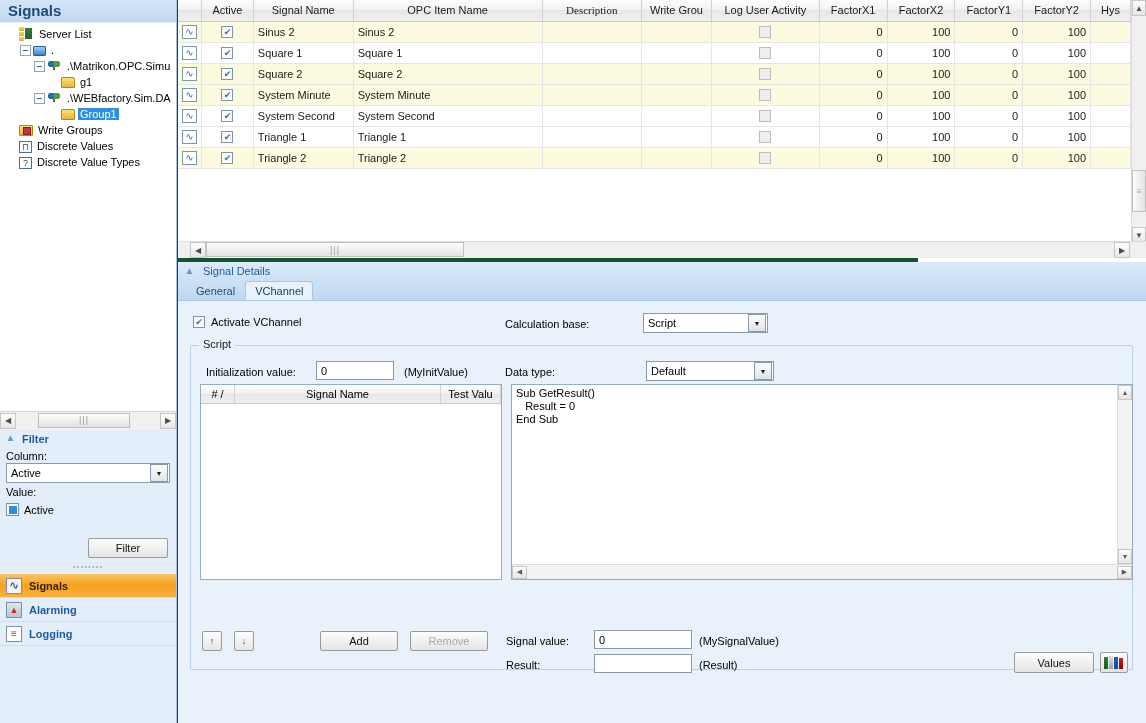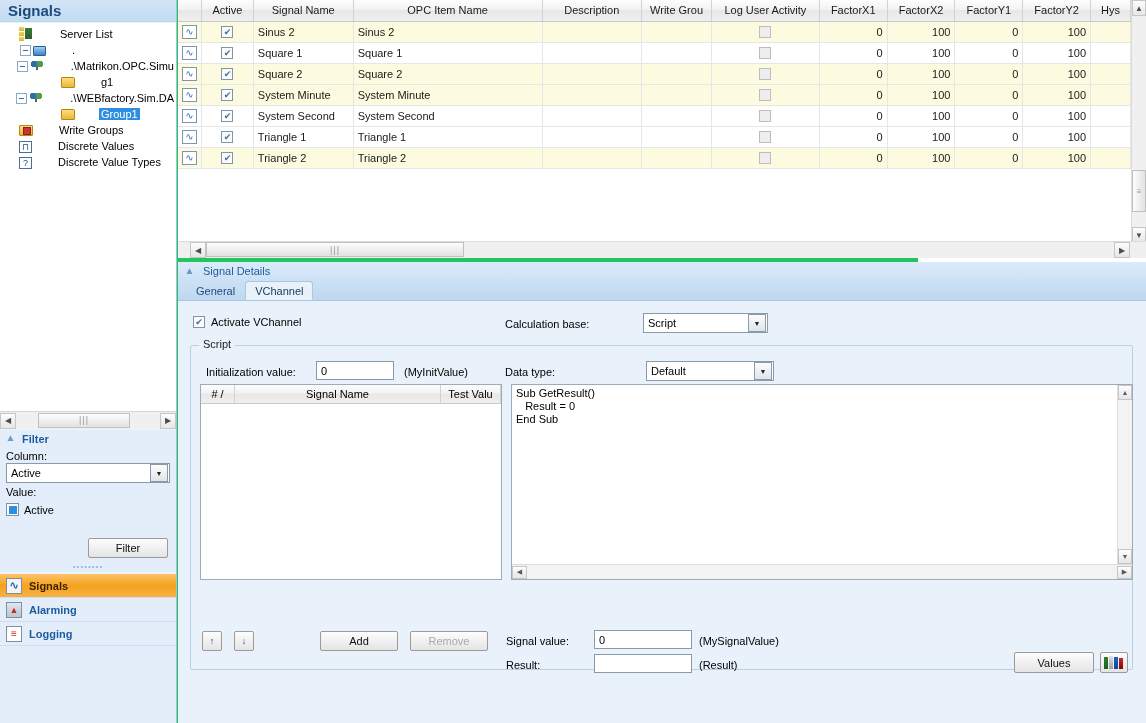--- a/index.html
+++ b/index.html
@@ -7,21 +7,21 @@
     margin: 0; padding: 0;
     width: 1146px; height: 723px;
     overflow: hidden;
     font-family: "Liberation Sans", sans-serif;
     font-size: 11px;
     background: #ffffff;
   }
   #app {
     position: relative;
     width: 918px; height: 723px;
-    background: #22c55e;
+    background: #14532d;
   }
 
   
   #sidebar {
     position: absolute; left: 0; top: 0;
     width: 177px; height: 723px;
     background: #eaf2fb;
     border-right: 1px solid #a8c0dc;
   }
   #sidebar-title {
@@ -55,21 +55,21 @@
     position: relative;
     margin-right: 2px;
     flex: 0 0 auto;
   }
   .expander::before {
     content: ""; position: absolute;
     left: 2px; top: 4px; width: 5px; height: 1px;
     background: #3c6a94;
   }
   .ticon { width: 15px; height: 14px; margin-right: 3px; flex: 0 0 auto; position: relative; }
-  .tlabel { padding: 0 2px; margin-left: 21px; }
+  .tlabel { padding: 0 2px; }
   .tlabel.sel { background: #2f8ee0; color: #fff; }
   .dotline {
     width: 10px; flex: 0 0 auto;
   }
 
   
   .ic-servers { background:
     linear-gradient(#f2d855,#d9b72c) no-repeat 0 0 / 5px 4px,
     linear-gradient(#f2d855,#d9b72c) no-repeat 0 5px / 5px 4px,
     linear-gradient(#f2d855,#d9b72c) no-repeat 0 10px / 5px 4px,
@@ -473,21 +473,21 @@
 
   <div id="grid-area">
     <div style="position:absolute;left:0;top:0;width:953px;height:243px;overflow:hidden;">
       <table class="grid">
         <thead>
             <tr id="grid-head">
               <th style="width: 22px;"></th>
               <th style="width: 52px;">Active</th>
               <th style="width: 100px;">Signal Name</th>
               <th style="width: 190px;">OPC Item Name</th>
-              <th style="width: 100px;">Description</th>
+              <th style="width: 100px; font-family: Liberation Serif, serif;">Description</th>
               <th style="width: 70px;">Write Grou</th>
               <th style="width: 108px;">Log User Activity</th>
               <th style="width: 68px;">FactorX1</th>
               <th style="width: 68px;">FactorX2</th>
               <th style="width: 68px;">FactorY1</th>
               <th style="width: 68px;">FactorY2</th>
               <th style="width: 40px;">Hys</th>
             </tr>
           </thead>
         <tbody id="grid-body">

